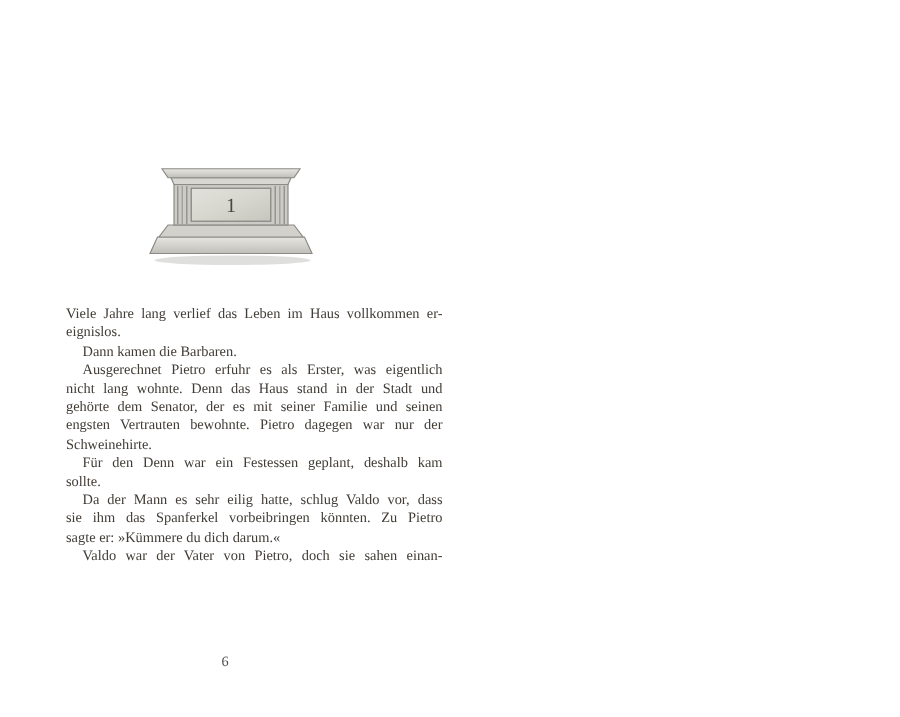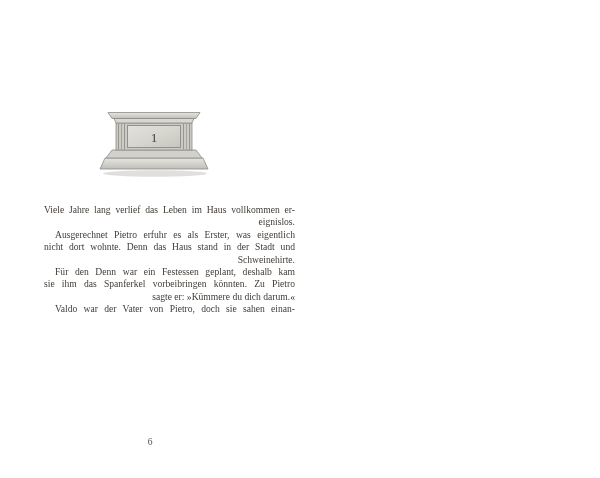--- a/index.html
+++ b/index.html
@@ -16,21 +16,21 @@
 
   .text-col{position:absolute;}
   #left-col{left:44px;top:204px;width:251px;}
 
   .bline{
     font-size:9.6px;
     line-height:12.42px;
     height:12.42px;
     color:#413c36;
     white-space:normal;
-    text-align:right;
+    text-align:left;
   }
   .bline.just{text-align:justify;text-align-last:justify;}
   .bline.ind{text-indent:11px;}
 
   .pagenum{
     position:absolute;top:437px;width:300px;
     text-align:center;
     font-size:9.5px;color:#56504a;
   }
   #pagenum-left{left:0;}
@@ -82,24 +82,29 @@
 
         <path d="M17 7.5 L97 7.5 L95 12 L19 12 Z" fill="#d8d7d1" stroke="#8c8b86" stroke-width="0.8"></path>
 
         <path d="M11 1.5 L103 1.5 L99 7.5 L15 7.5 Z" fill="url(#stoneV)" stroke="#8c8b86" stroke-width="0.8"></path>
       </svg>
     </div>
 
     <div class="text-col" id="left-col">
         <div class="bline just">Viele Jahre lang verlief das Leben im Haus vollkommen er-</div>
         <div class="bline">eignislos.</div>
+        <div class="bline ind">Dann kamen die Barbaren.</div>
         <div class="bline just ind">Ausgerechnet Pietro erfuhr es als Erster, was eigentlich</div>
-        <div class="bline just">nicht dort wohnte. Denn das Haus stand in der Stadt und</div>
+        <div class="bline just">nicht lang wohnte. Denn das Haus stand in der Stadt und</div>
+        <div class="bline just">gehörte dem Senator, der es mit seiner Familie und seinen</div>
+        <div class="bline just">engsten Vertrauten bewohnte. Pietro dagegen war nur der</div>
         <div class="bline">Schweinehirte.</div>
         <div class="bline just ind">Für den Denn war ein Festessen geplant, deshalb kam</div>
+        <div class="bline">sollte.</div>
+        <div class="bline just ind">Da der Mann es sehr eilig hatte, schlug Valdo vor, dass</div>
         <div class="bline just">sie ihm das Spanferkel vorbeibringen könnten. Zu Pietro</div>
         <div class="bline">sagte er: »Kümmere du dich darum.«</div>
         <div class="bline just ind">Valdo war der Vater von Pietro, doch sie sahen einan-</div>
       </div>
 
     <div class="pagenum" id="pagenum-left">6</div>
   </div>
 
   <div class="page" id="right-page">
     

